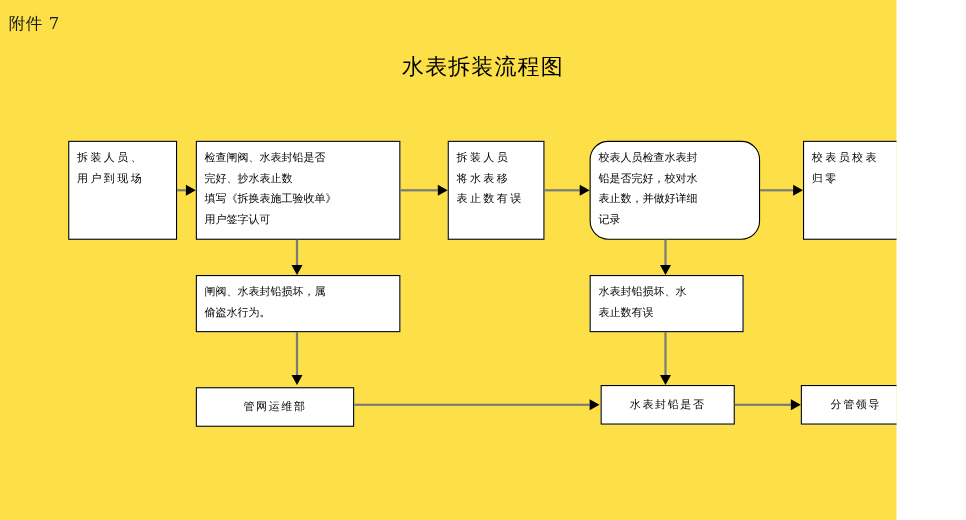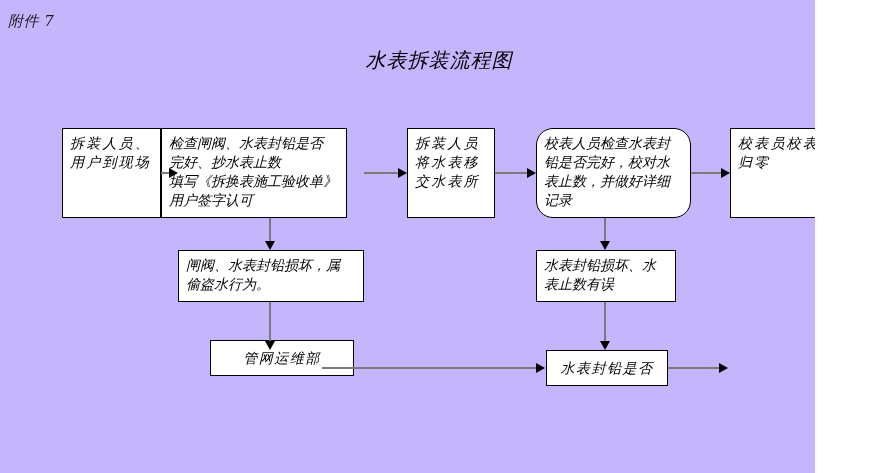--- a/index.html
+++ b/index.html
@@ -7,23 +7,22 @@
     padding: 0;
     background: #ffffff;
   }
   body {
     font-family: "DejaVu Serif", "Liberation Serif", serif;
   }
   #page {
     position: relative;
     width: 815px;
     height: 473px;
-    background: #c4b5fd;
+    background: #fde047;
     overflow: hidden;
-    font-style: italic;
   }
   .attachment-label {
     position: absolute;
     left: 8px;
     top: 12px;
     font-size: 15px;
     color: #1a1a1a;
     letter-spacing: 0.5px;
     white-space: nowrap;
   }
@@ -36,21 +35,21 @@
     font-size: 20px;
     color: #000000;
     letter-spacing: 1px;
   }
   .node {
     position: absolute;
     box-sizing: border-box;
     border: 1px solid #000000;
     background: #ffffff;
     color: #000000;
-    font-size: 14px;
+    font-size: 10px;
     line-height: 19px;
     overflow: hidden;
   }
   .node .node-text {
     display: block;
     white-space: pre-line;
   }
   
   .node.align-tl .node-text {
     padding: 5px 5px 0 7px;
@@ -103,31 +102,31 @@
 
   <div class="attachment-label">附件 7</div>
 
   <div class="chart-title">水表拆装流程图</div>
 
   <div class="node align-tl spaced" style="left:62px; top:128px; width:99px; height:90px;">
     <span class="node-text">拆装人员、
 用户到现场</span>
   </div>
 
-  <div class="node align-tl" style="left:161px; top:128px; width:186px; height:90px;">
+  <div class="node align-tl" style="left:178px; top:128px; width:186px; height:90px;">
     <span class="node-text">检查闸阀、水表封铅是否
 完好、抄水表止数
 填写《拆换表施工验收单》
 用户签字认可</span>
   </div>
 
   <div class="node align-tl spaced" style="left:407px; top:128px; width:88px; height:90px;">
     <span class="node-text">拆装人员
 将水表移
-交水表所</span>
+表止数有误</span>
   </div>
 
   <div class="node align-tl" style="left:536px; top:128px; width:155px; height:90px;border-radius:17px;">
     <span class="node-text">校表人员检查水表封
 铅是否完好，校对水
 表止数，并做好详细
 记录</span>
   </div>
 
   <div class="node align-tl spaced" style="left:730px; top:128px; width:100px; height:90px;">
@@ -138,28 +137,31 @@
   <div class="node align-tl" style="left:178px; top:250px; width:186px; height:52px;">
     <span class="node-text">闸阀、水表封铅损坏，属
 偷盗水行为。</span>
   </div>
 
   <div class="node align-tl" style="left:536px; top:250px; width:140px; height:52px;">
     <span class="node-text">水表封铅损坏、水
 表止数有误</span>
   </div>
 
-  <div class="node align-c" style="left:178px; top:340px; width:144px; height:36px;margin-left:32px;">
+  <div class="node align-c" style="left:178px; top:352px; width:144px; height:36px;">
     <span class="node-text">管网运维部</span>
   </div>
 
   <div class="node align-c" style="left:546px; top:350px; width:122px; height:36px;">
     <span class="node-text">水表封铅是否</span>
   </div>
 
+  <div class="node align-c" style="left:728px; top:350px; width:100px; height:36px;">
+    <span class="node-text">分管领导</span>
+  </div>
 
   <div class="connector h" style="left:161px; top:172px; width:8px;"></div>
   <div class="arrowhead right" style="left:169px; top:168px;"></div>
 
   <div class="connector h" style="left:364px; top:172px; width:34px;"></div>
   <div class="arrowhead right" style="left:398px; top:168px;"></div>
 
   <div class="connector h" style="left:495px; top:172px; width:32px;"></div>
   <div class="arrowhead right" style="left:527px; top:168px;"></div>
 

